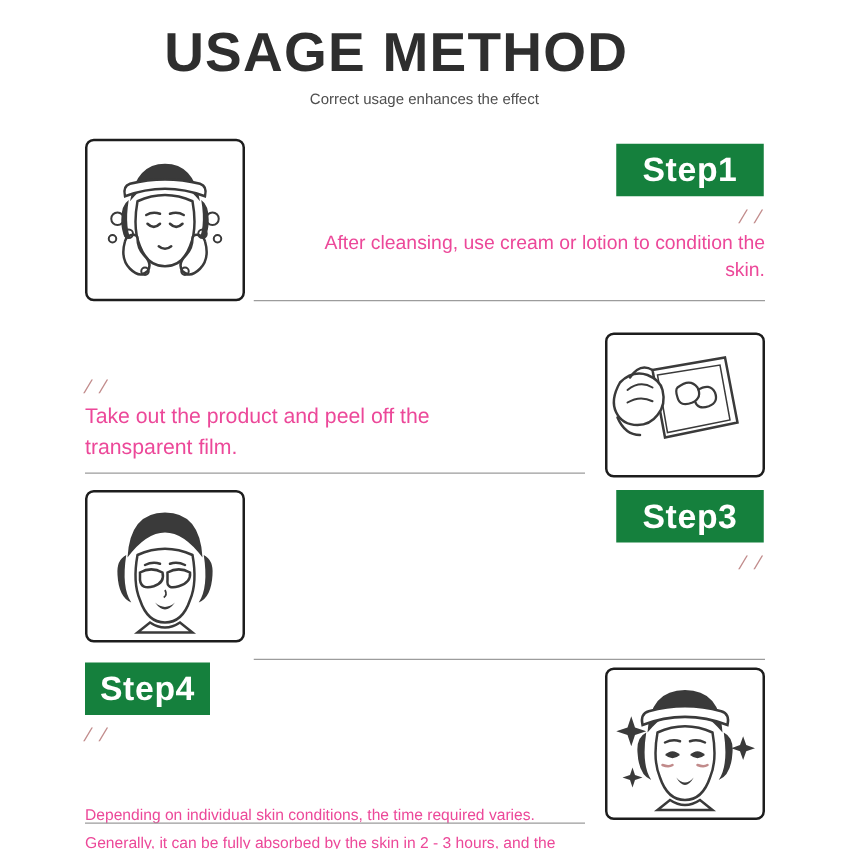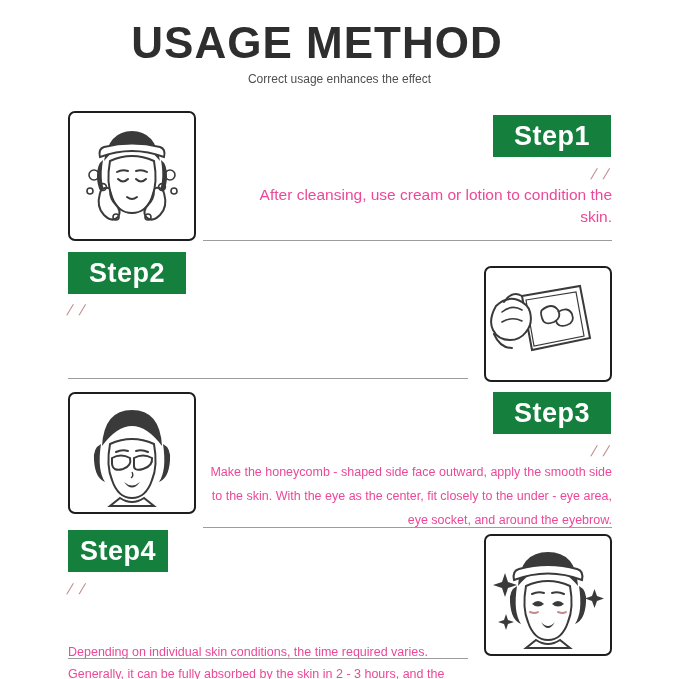--- a/index.html
+++ b/index.html
@@ -135,41 +135,41 @@
   </div>
 
   <div class="chip" style="left:493px; top:115px; width:118px; height:42px;">Step1</div>
 
   <div class="slashes" style="left:592px; top:165px;">/ /</div>
 
   <div class="para r" style="left:250px; top:184px; width:362px; font-size:15.5px;">After cleansing, use cream or lotion to condition the skin.</div>
 
   <div class="rule" style="left:203px; top:240px; width:409px;"></div>
 
-  <div class="chip" style="left:68px; top:252px; width:118px; height:42px;">Step2</div>
 
   <div class="slashes" style="left:68px; top:301px;">/ /</div>
 
   <div class="frame" style="left:484px; top:266px; width:124px; height:112px;">
     <svg viewBox="0 0 124 112" width="124" height="112">
 
       <path d="M36 28 l58 -10 l10 52 l-58 12 z" fill="#ffffff" stroke="#3a3a3a" stroke-width="2"></path>
       <path d="M40 32 l50 -8 l8 44 l-50 10 z" fill="none" stroke="#3a3a3a" stroke-width="1.2"></path>
 
       <path d="M56 42 q10 -8 16 0 q4 8 -4 12 q-10 4 -12 -4 q-2 -6 0 -8 z" fill="none" stroke="#3a3a3a" stroke-width="1.8"></path>
       <path d="M72 44 q10 -6 14 2 q3 8 -5 11 q-9 3 -11 -4" fill="none" stroke="#3a3a3a" stroke-width="1.8"></path>
 
       <path d="M10 38 q10 -10 22 -6 q10 4 12 12 q3 12 -4 20 q-6 8 -16 8 q-12 0 -17 -10 q-5 -10 3 -24 z" fill="#ffffff" stroke="#3a3a3a" stroke-width="2"></path>
       <path d="M18 34 q8 -12 18 -6" fill="none" stroke="#3a3a3a" stroke-width="2" stroke-linecap="round"></path>
       <path d="M16 44 q10 -8 20 -2" fill="none" stroke="#3a3a3a" stroke-width="1.6" stroke-linecap="round"></path>
       <path d="M16 54 q10 -6 20 -1" fill="none" stroke="#3a3a3a" stroke-width="1.6" stroke-linecap="round"></path>
       <path d="M8 66 q6 14 18 14" fill="none" stroke="#3a3a3a" stroke-width="2" stroke-linecap="round"></path>
     </svg>
   </div>
 
+  <div class="para l" style="left:68px; top:321px; width:340px; font-size:17px;">Take out the product and peel off the transparent film.</div>
 
   <div class="rule" style="left:68px; top:378px; width:400px;"></div>
 
   <div class="frame" style="left:68px; top:392px; width:124px; height:118px;">
     <svg viewBox="0 0 124 118" width="124" height="118">
 
       <path d="M32 52 q30 -40 60 0 q-2 -36 -30 -36 q-28 0 -30 36 z" fill="#3a3a3a"></path>
       <path d="M31 50 q-4 26 4 38 q-10 -4 -11 -22 q-1 -12 7 -16 z" fill="#3a3a3a"></path>
       <path d="M93 50 q4 26 -4 38 q10 -4 11 -22 q1 -12 -7 -16 z" fill="#3a3a3a"></path>
 
@@ -185,21 +185,20 @@
       <path d="M54 88 q8 7 16 0 q-8 11 -16 0 z" fill="#3a3a3a"></path>
 
       <path d="M50 104 q12 8 24 0 l10 8 l-44 0 z" fill="#ffffff" stroke="#3a3a3a" stroke-width="2"></path>
     </svg>
   </div>
 
   <div class="chip" style="left:493px; top:392px; width:118px; height:42px;">Step3</div>
 
   <div class="slashes" style="left:592px; top:442px;">/ /</div>
 
-  <div class="para r" style="left:203px; top:461px; width:409px; font-size:12.5px; line-height:1.9;">Make the honeycomb - shaped side face outward, apply the smooth side to the skin. With the eye as the center, fit closely to the under - eye area, eye socket, and around the eyebrow.</div>
 
   <div class="rule" style="left:203px; top:527px; width:409px;"></div>
 
   <div class="chip" style="left:68px; top:530px; width:100px; height:42px;">Step4</div>
 
   <div class="slashes" style="left:68px; top:580px;">/ /</div>
 
   <div class="frame" style="left:484px; top:534px; width:124px; height:118px;">
     <svg viewBox="0 0 124 118" width="124" height="118">
 

